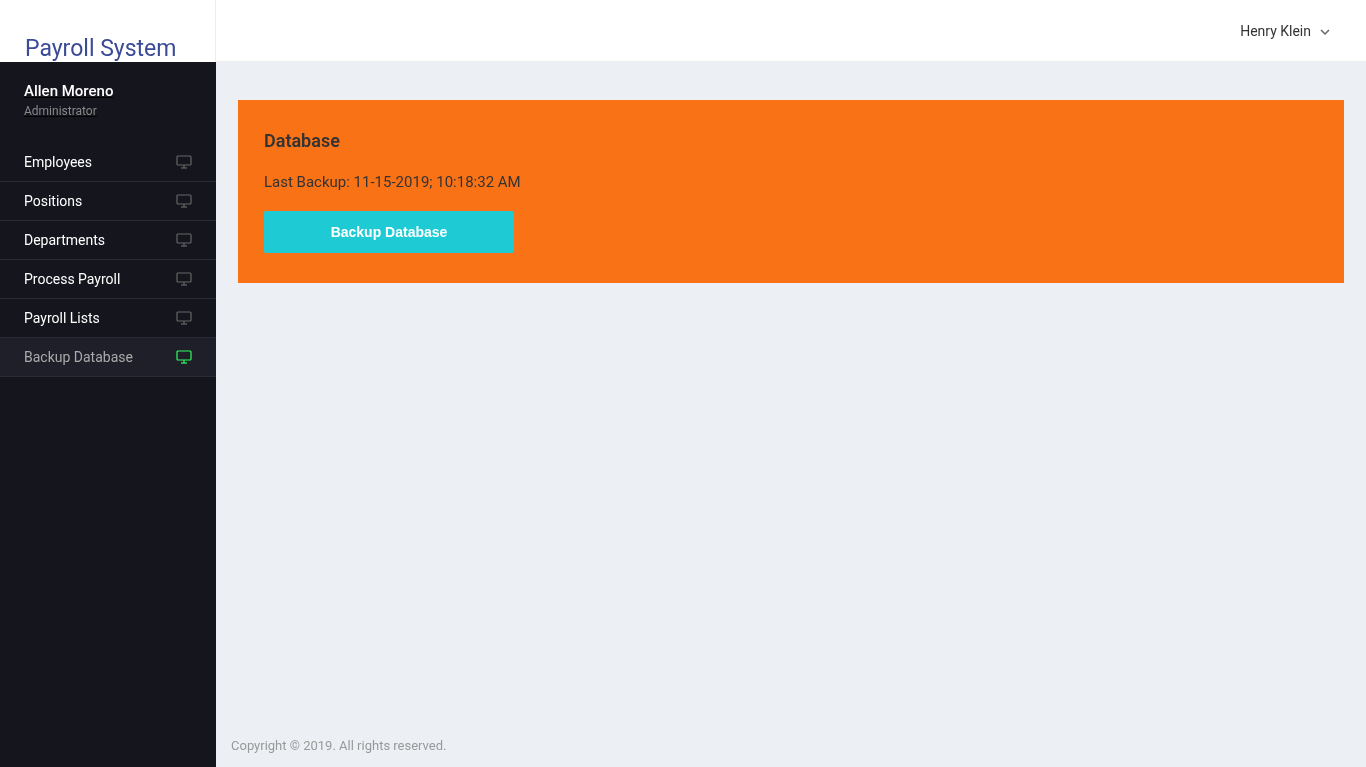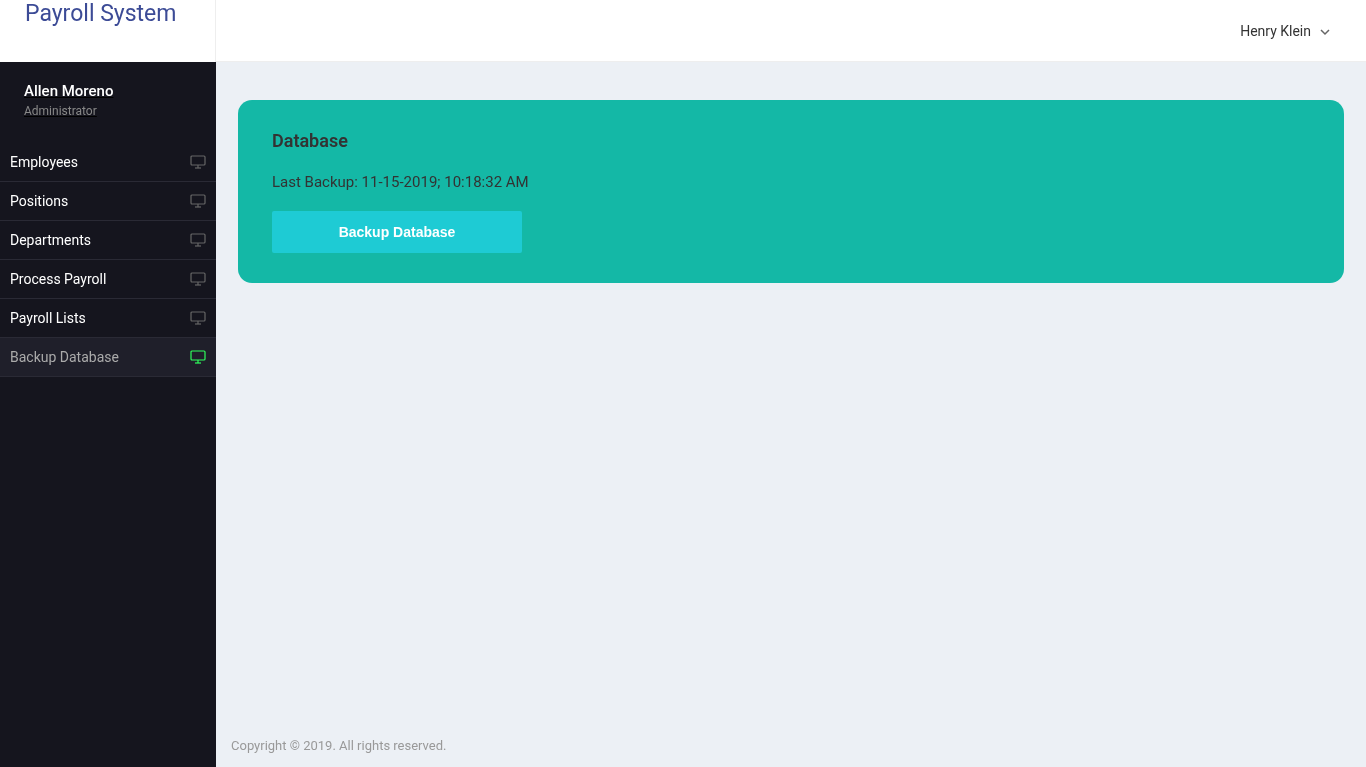--- a/index.html
+++ b/index.html
@@ -20,21 +20,21 @@
       display: flex;
       align-items: center;
       border-bottom: 1px solid #eee;
       position: relative;
       z-index: 10;
     }
     .logo-area {
       width: 216px;
       height: 62px;
       display: flex;
-      align-items: flex-start;
+      align-items: flex-end;
       background: #fff;
       border-right: 1px solid #eee;
       padding-left: 25px;
     }
     .logo-text {
       font-size: 23px;
       color: #3c4b96;
       font-weight: 400;
     }
     .header-right {
@@ -80,21 +80,21 @@
       font-size: 12px;
     }
     .nav-menu {
       list-style: none;
       margin-top: 10px;
     }
     .nav-item {
       display: flex;
       align-items: center;
       justify-content: space-between;
-      padding: 11px 10px;
+      padding: 11px 24px;
       color: #fff;
       font-size: 14px;
       border-bottom: 1px solid #2a2a35;
       cursor: pointer;
       text-align: right;
     }
     .nav-item.active {
       background: #1f1f2a;
       color: #aaa;
     }
@@ -114,23 +114,23 @@
     .content-wrapper {
       position: absolute;
       left: 216px;
       top: 62px;
       right: 0;
       bottom: 0;
       background: #ecf0f5;
       padding: 38px 22px 0 22px;
     }
     .content-card {
-      background: #14b8a6;
-      padding: 30px 30px 30px 34px;
-      border-radius: 14px;
+      background: #f97316;
+      padding: 30px 30px 30px 26px;
+      border-radius: 0;
     }
     .card-title {
       font-size: 18px;
       color: #333;
       font-weight: 600;
       margin-bottom: 22px;
     }
     .backup-info {
       font-size: 15px;
       color: #333;

